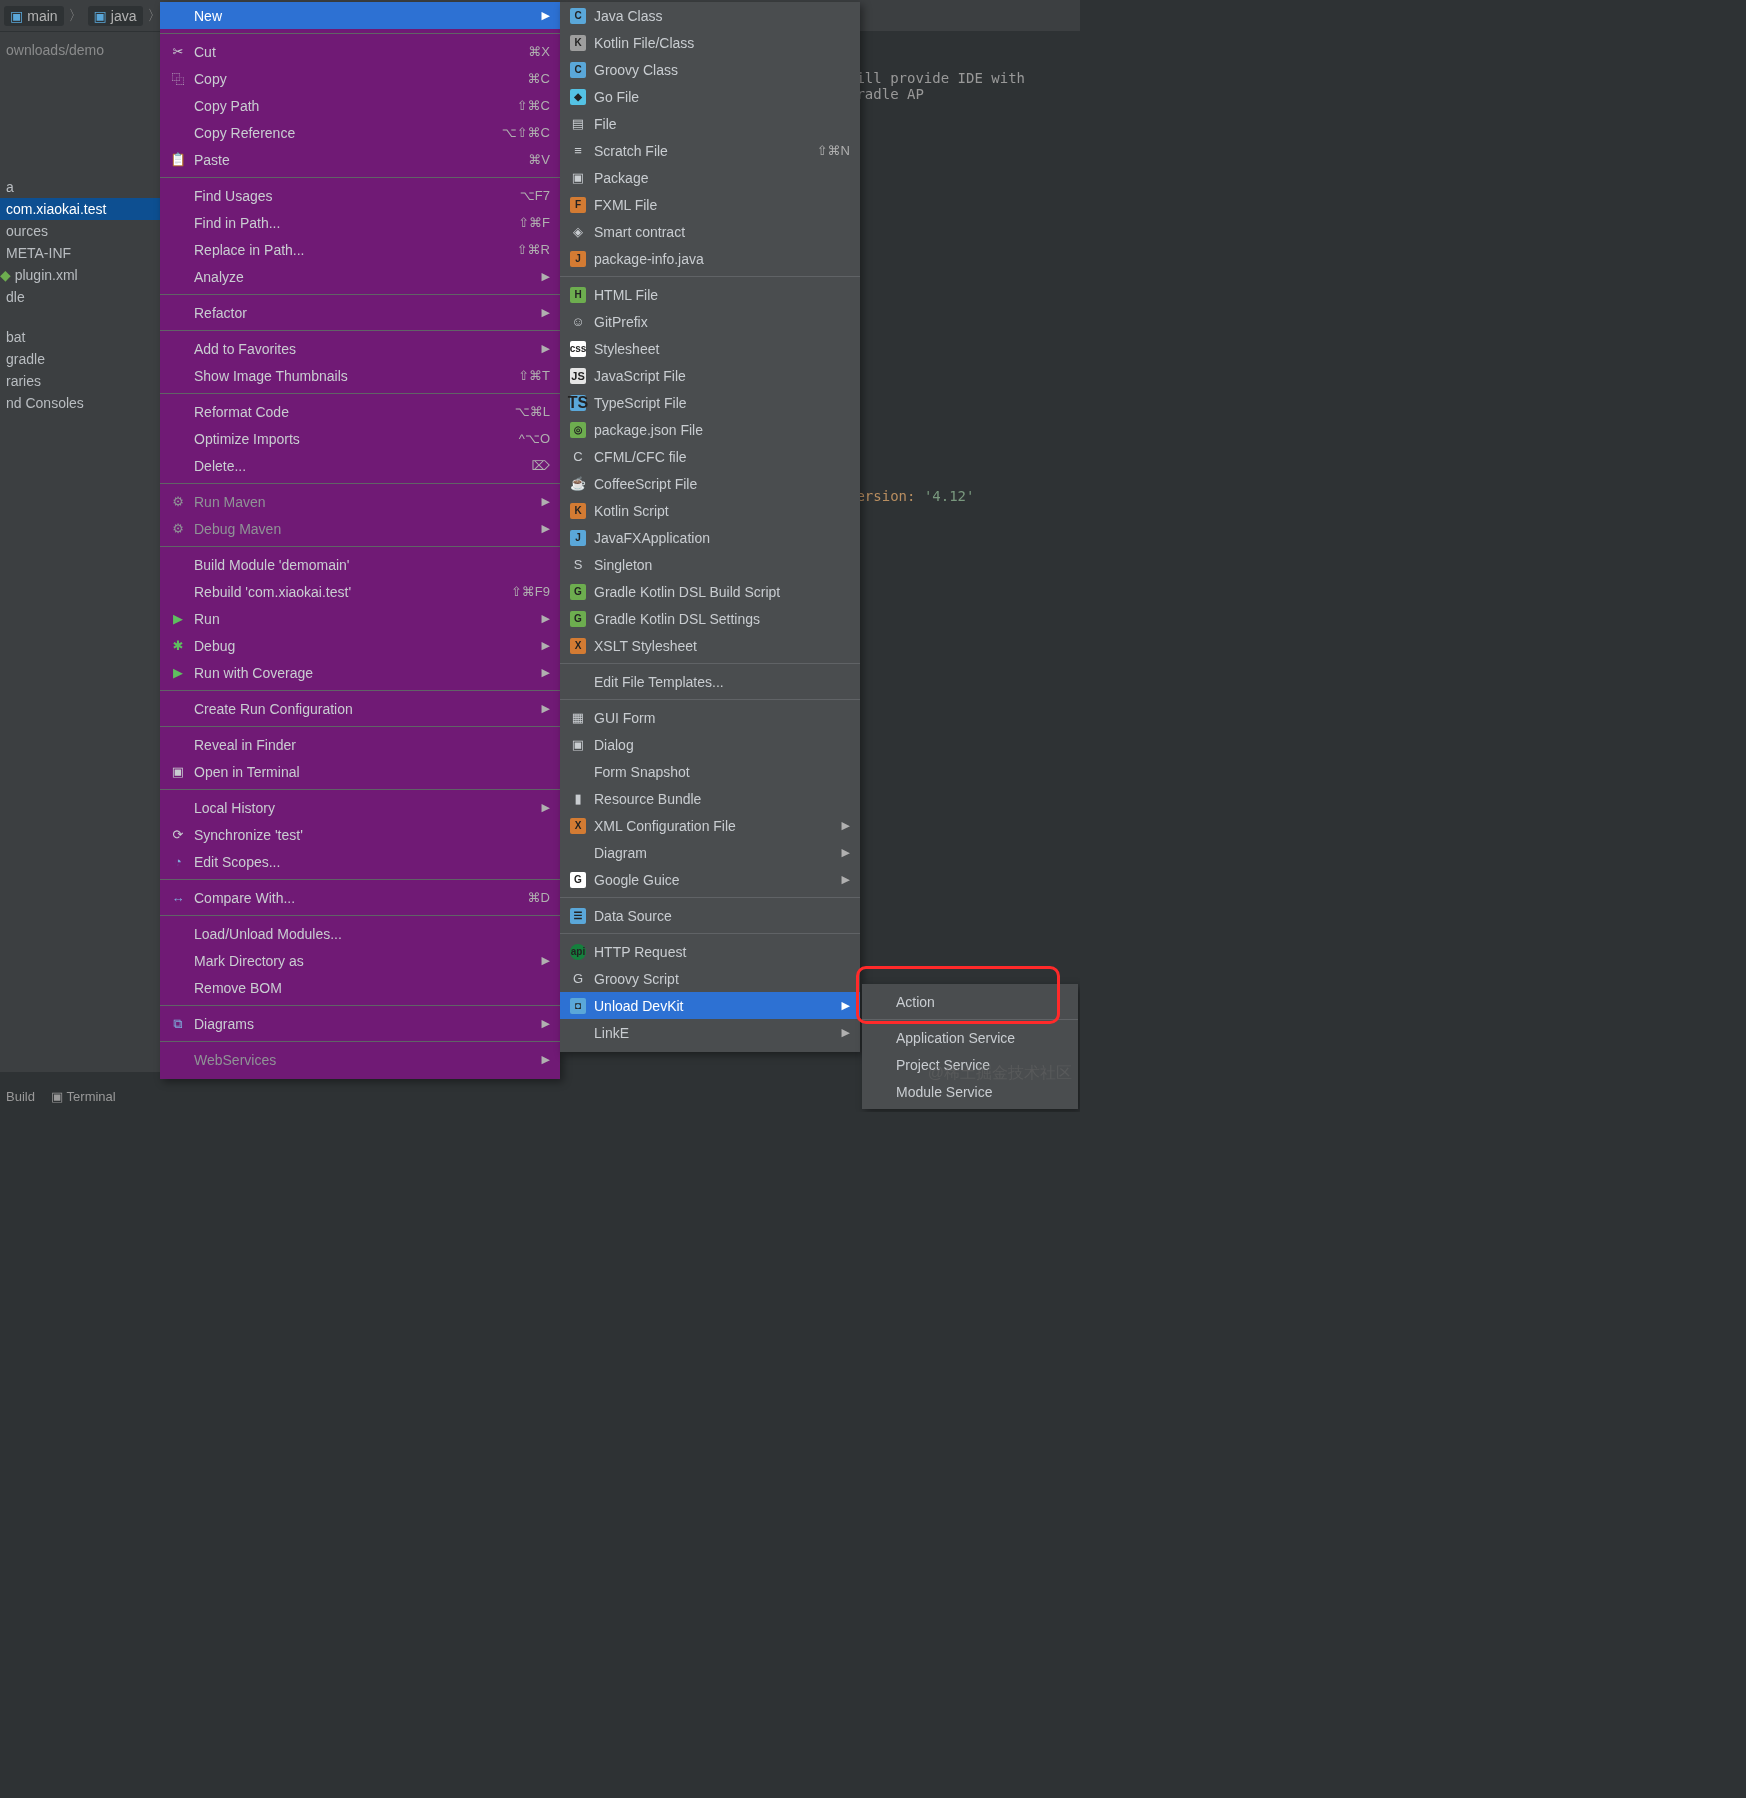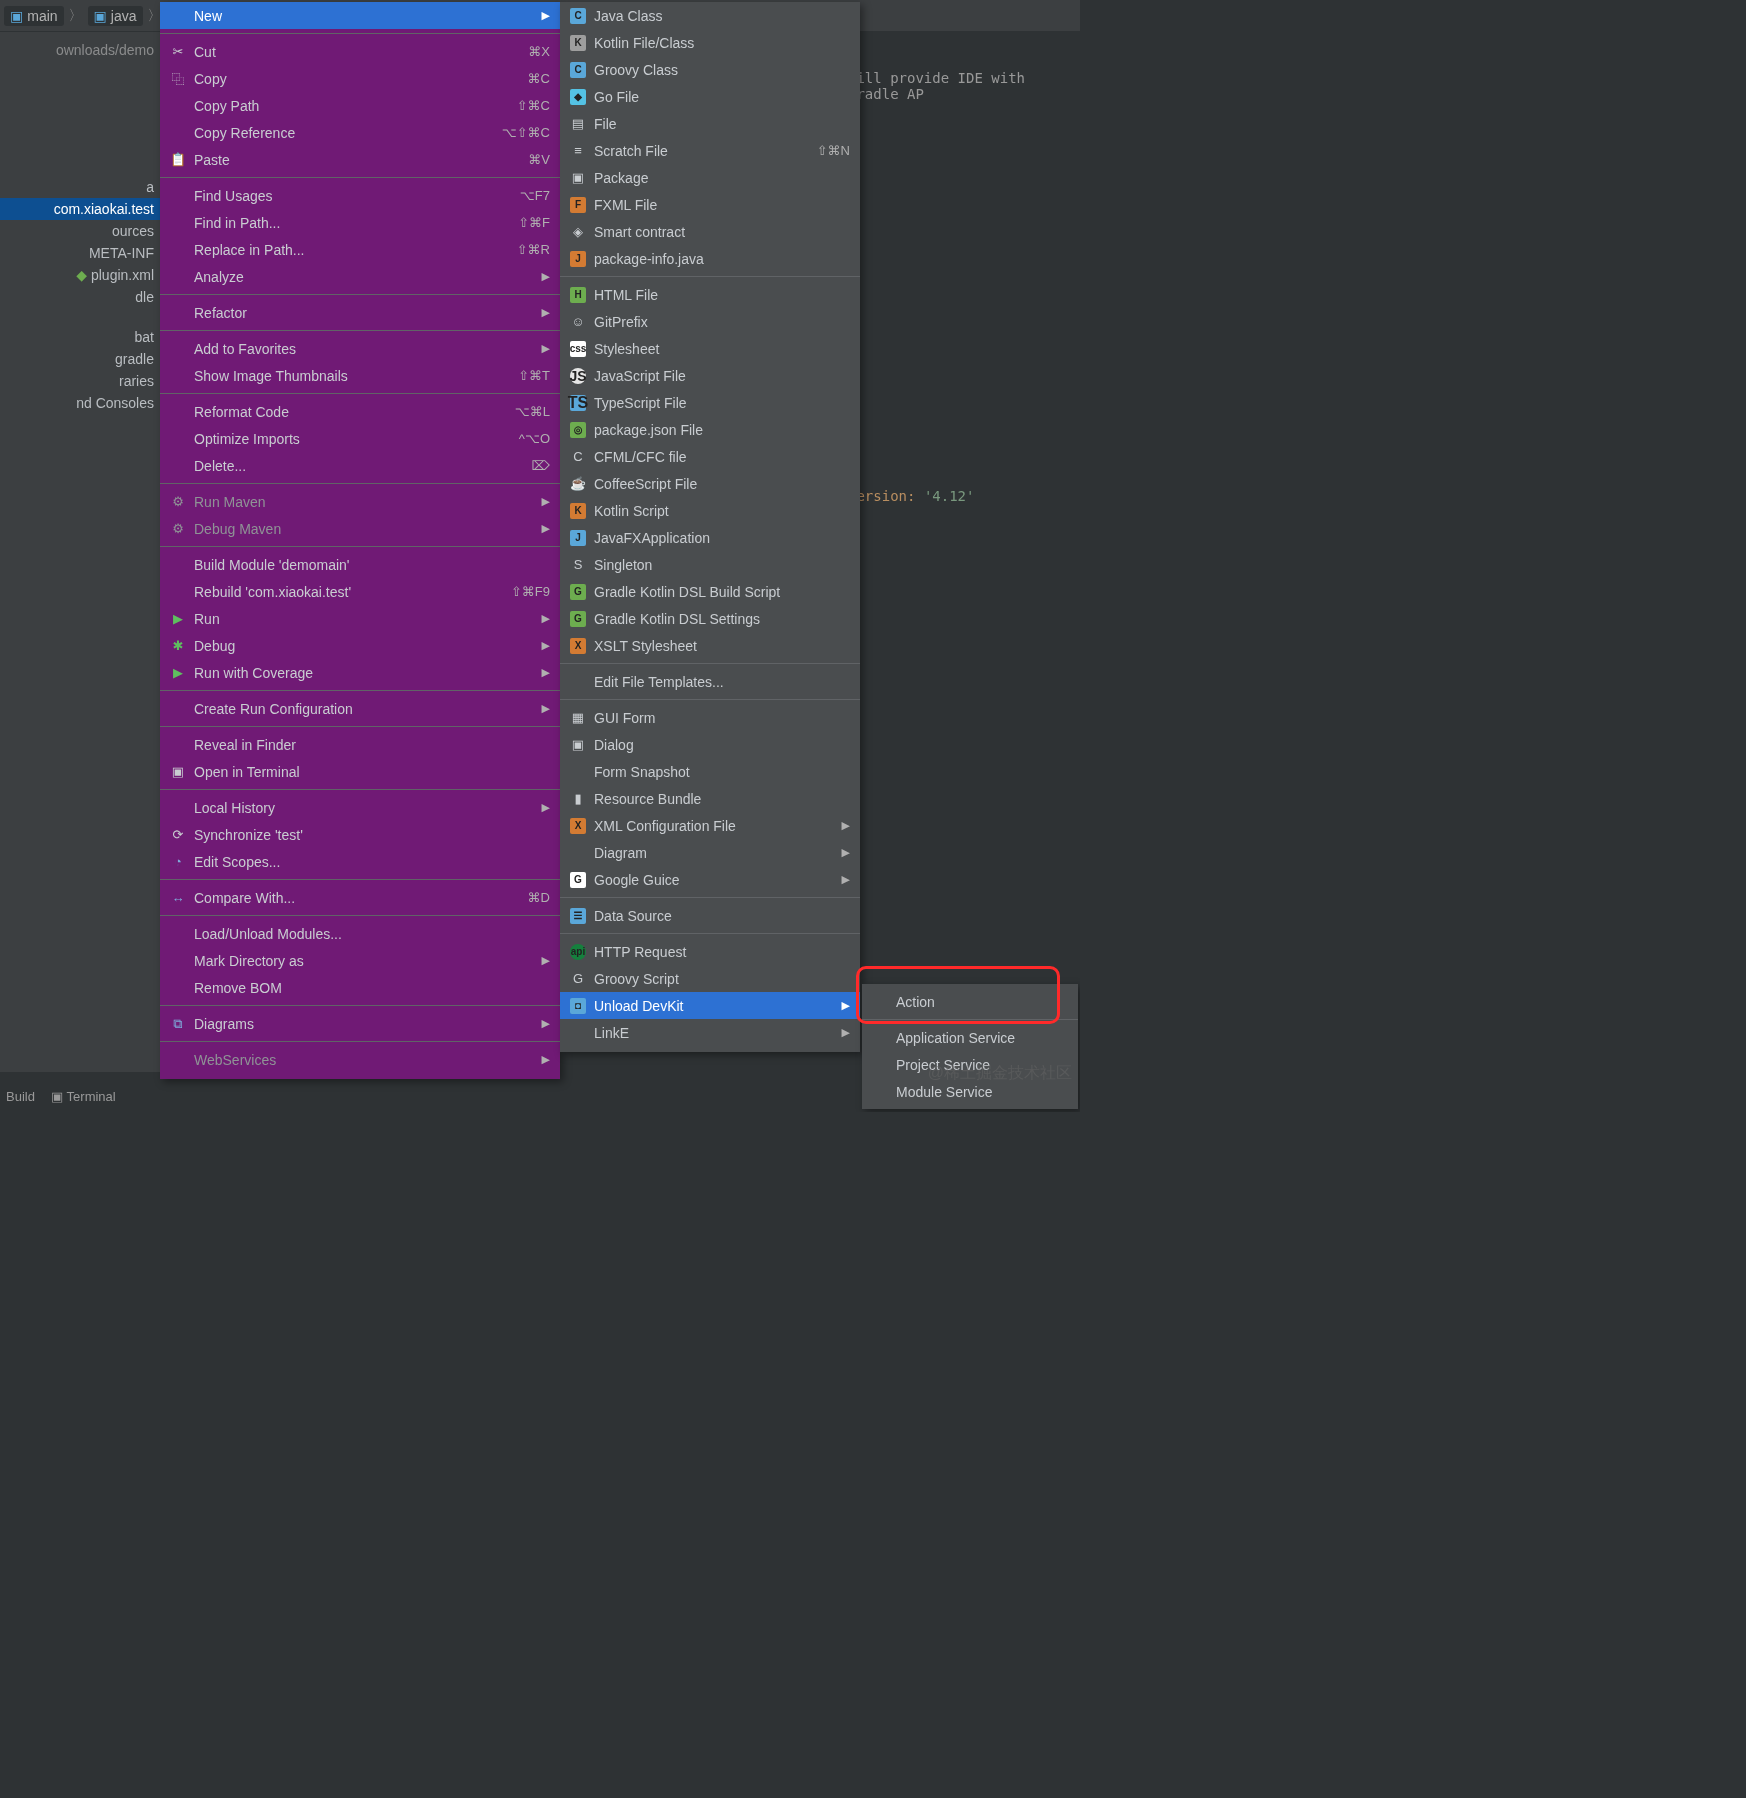--- a/index.html
+++ b/index.html
@@ -36,21 +36,20 @@
   }
   .bc-sep::after { content: "〉"; color: #888; margin: 0 1px; }
   .sidebar {
     position: absolute;
     top: 32px; left: 0;
     width: 160px;
     background: #3c3f41;
     height: 1040px;
     font-size: 14px;
     color: #b9bdc1;
-    text-align: right;
   }
   .sb-path { padding: 10px 6px 18px 6px; color: #b3b3b3; font-size:14px; opacity:.65 }
   .sb-item { padding: 3px 6px; white-space: nowrap; }
   .sb-sel { background: #0d4f91; color: #fff; }
   .sb-indent { padding-left: 0; }
   .editor-right {
     position: absolute;
     top: 70px; right: 0;
     width: 232px;
     color: #999;
@@ -393,21 +392,21 @@
     </div>
     <div class="mi">
       <span class="ico">☺</span>
       <span class="lab">GitPrefix</span>
     </div>
     <div class="mi">
       <span class="ico" style="background: #ffffff; color: rgb(34, 34, 34); border-radius: 2px; font-size: 10px; font-weight: bold;">css</span>
       <span class="lab">Stylesheet</span>
     </div>
     <div class="mi">
-      <span class="ico" style="background: #e5e5e5; color: rgb(34, 34, 34); border-radius: 8px; font-size: 14px; font-weight: bold;">JS</span>
+      <span class="ico" style="background: #e5e5e5; color: rgb(34, 34, 34); border-radius: 2px; font-size: 11px; font-weight: bold;">JS</span>
       <span class="lab">JavaScript File</span>
     </div>
     <div class="mi">
       <span class="ico" style="background: rgb(90, 167, 217); color: rgb(34, 34, 34); border-radius: 2px; font-size: 16px; font-weight: bold;">TS</span>
       <span class="lab">TypeScript File</span>
     </div>
     <div class="mi">
       <span class="ico" style="background: rgb(109, 173, 79); color: rgb(34, 34, 34); border-radius: 2px; font-size: 10px; font-weight: bold;">◎</span>
       <span class="lab">package.json File</span>
     </div>

